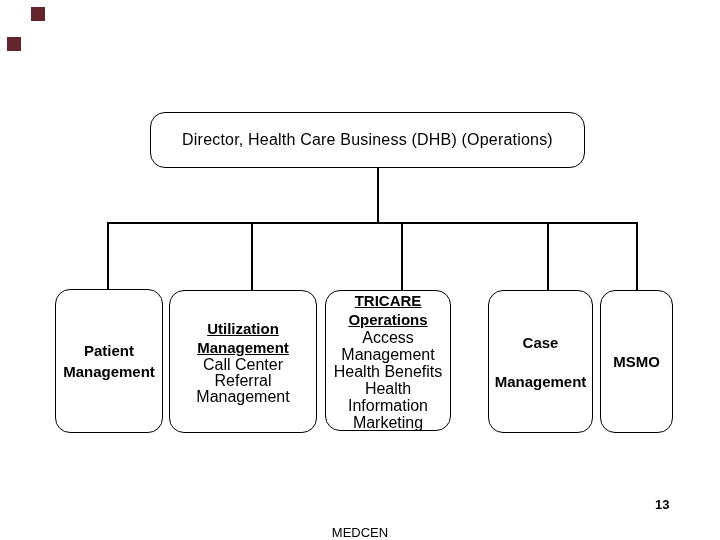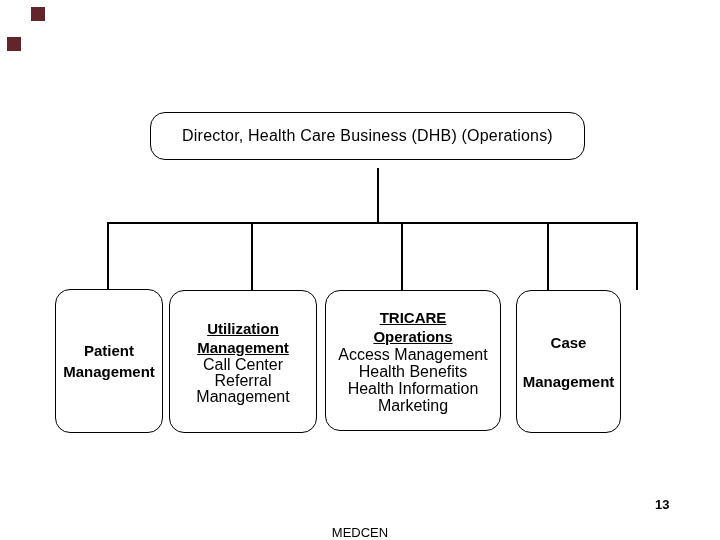--- a/index.html
+++ b/index.html
@@ -36,27 +36,27 @@
     border: 1.5px solid #000000;
     border-radius: 15px;
     display: flex;
     flex-direction: column;
     align-items: center;
     justify-content: center;
     text-align: center;
     box-sizing: border-box;
   }
   .root {
-    left: 150px; top: 112px; width: 435px; height: 48px;
+    left: 150px; top: 112px; width: 435px; height: 56px;
     font-size: 16px; letter-spacing: 0.2px;
   }
   .b1 { left: 55px;  top: 289px; width: 108px; height: 144px; text-align: center; }
   .b2 { left: 169px; top: 290px; width: 148px; height: 143px; }
-  .b3 { left: 325px; top: 290px; width: 176px; height: 141px; }
-  .b4 { left: 516px; top: 290px; width: 105px; height: 143px; gap: 18px; }
+  .b3 { left: 325px; top: 290px; width: 126px; height: 141px; }
+  .b4 { left: 488px; top: 290px; width: 105px; height: 143px; gap: 18px; }
   .b5 { left: 600px; top: 290px; width: 73px;  height: 143px; }
 
   .title-line { font-weight: bold; font-size: 15px; line-height: 21px; display: block; }
   .b2 .title-line, .b3 .title-line { text-decoration: underline; line-height: 19px; }
   .sub-line { font-size: 16px; line-height: 16px; display: block; }
   .b3 .sub-line { line-height: 17px; }
 
   .footer {
     position: absolute; left: 0; right: 0; top: 525px;
     text-align: center; font-size: 13px;
@@ -106,17 +106,20 @@
     <span class="sub-line">Health Benefits</span>
     <span class="sub-line">Health Information</span>
     <span class="sub-line">Marketing</span>
   </div>
 
   <div class="node b4">
     <span class="title-line">Case</span>
     <span class="title-line">Management</span>
   </div>
 
+  <div class="node b5">
+    <span class="title-line">MSMO</span>
+  </div>
 
   <div class="footer">MEDCEN</div>
   <div class="pagenum">13</div>
 
 </div>
 
 </body></html>

